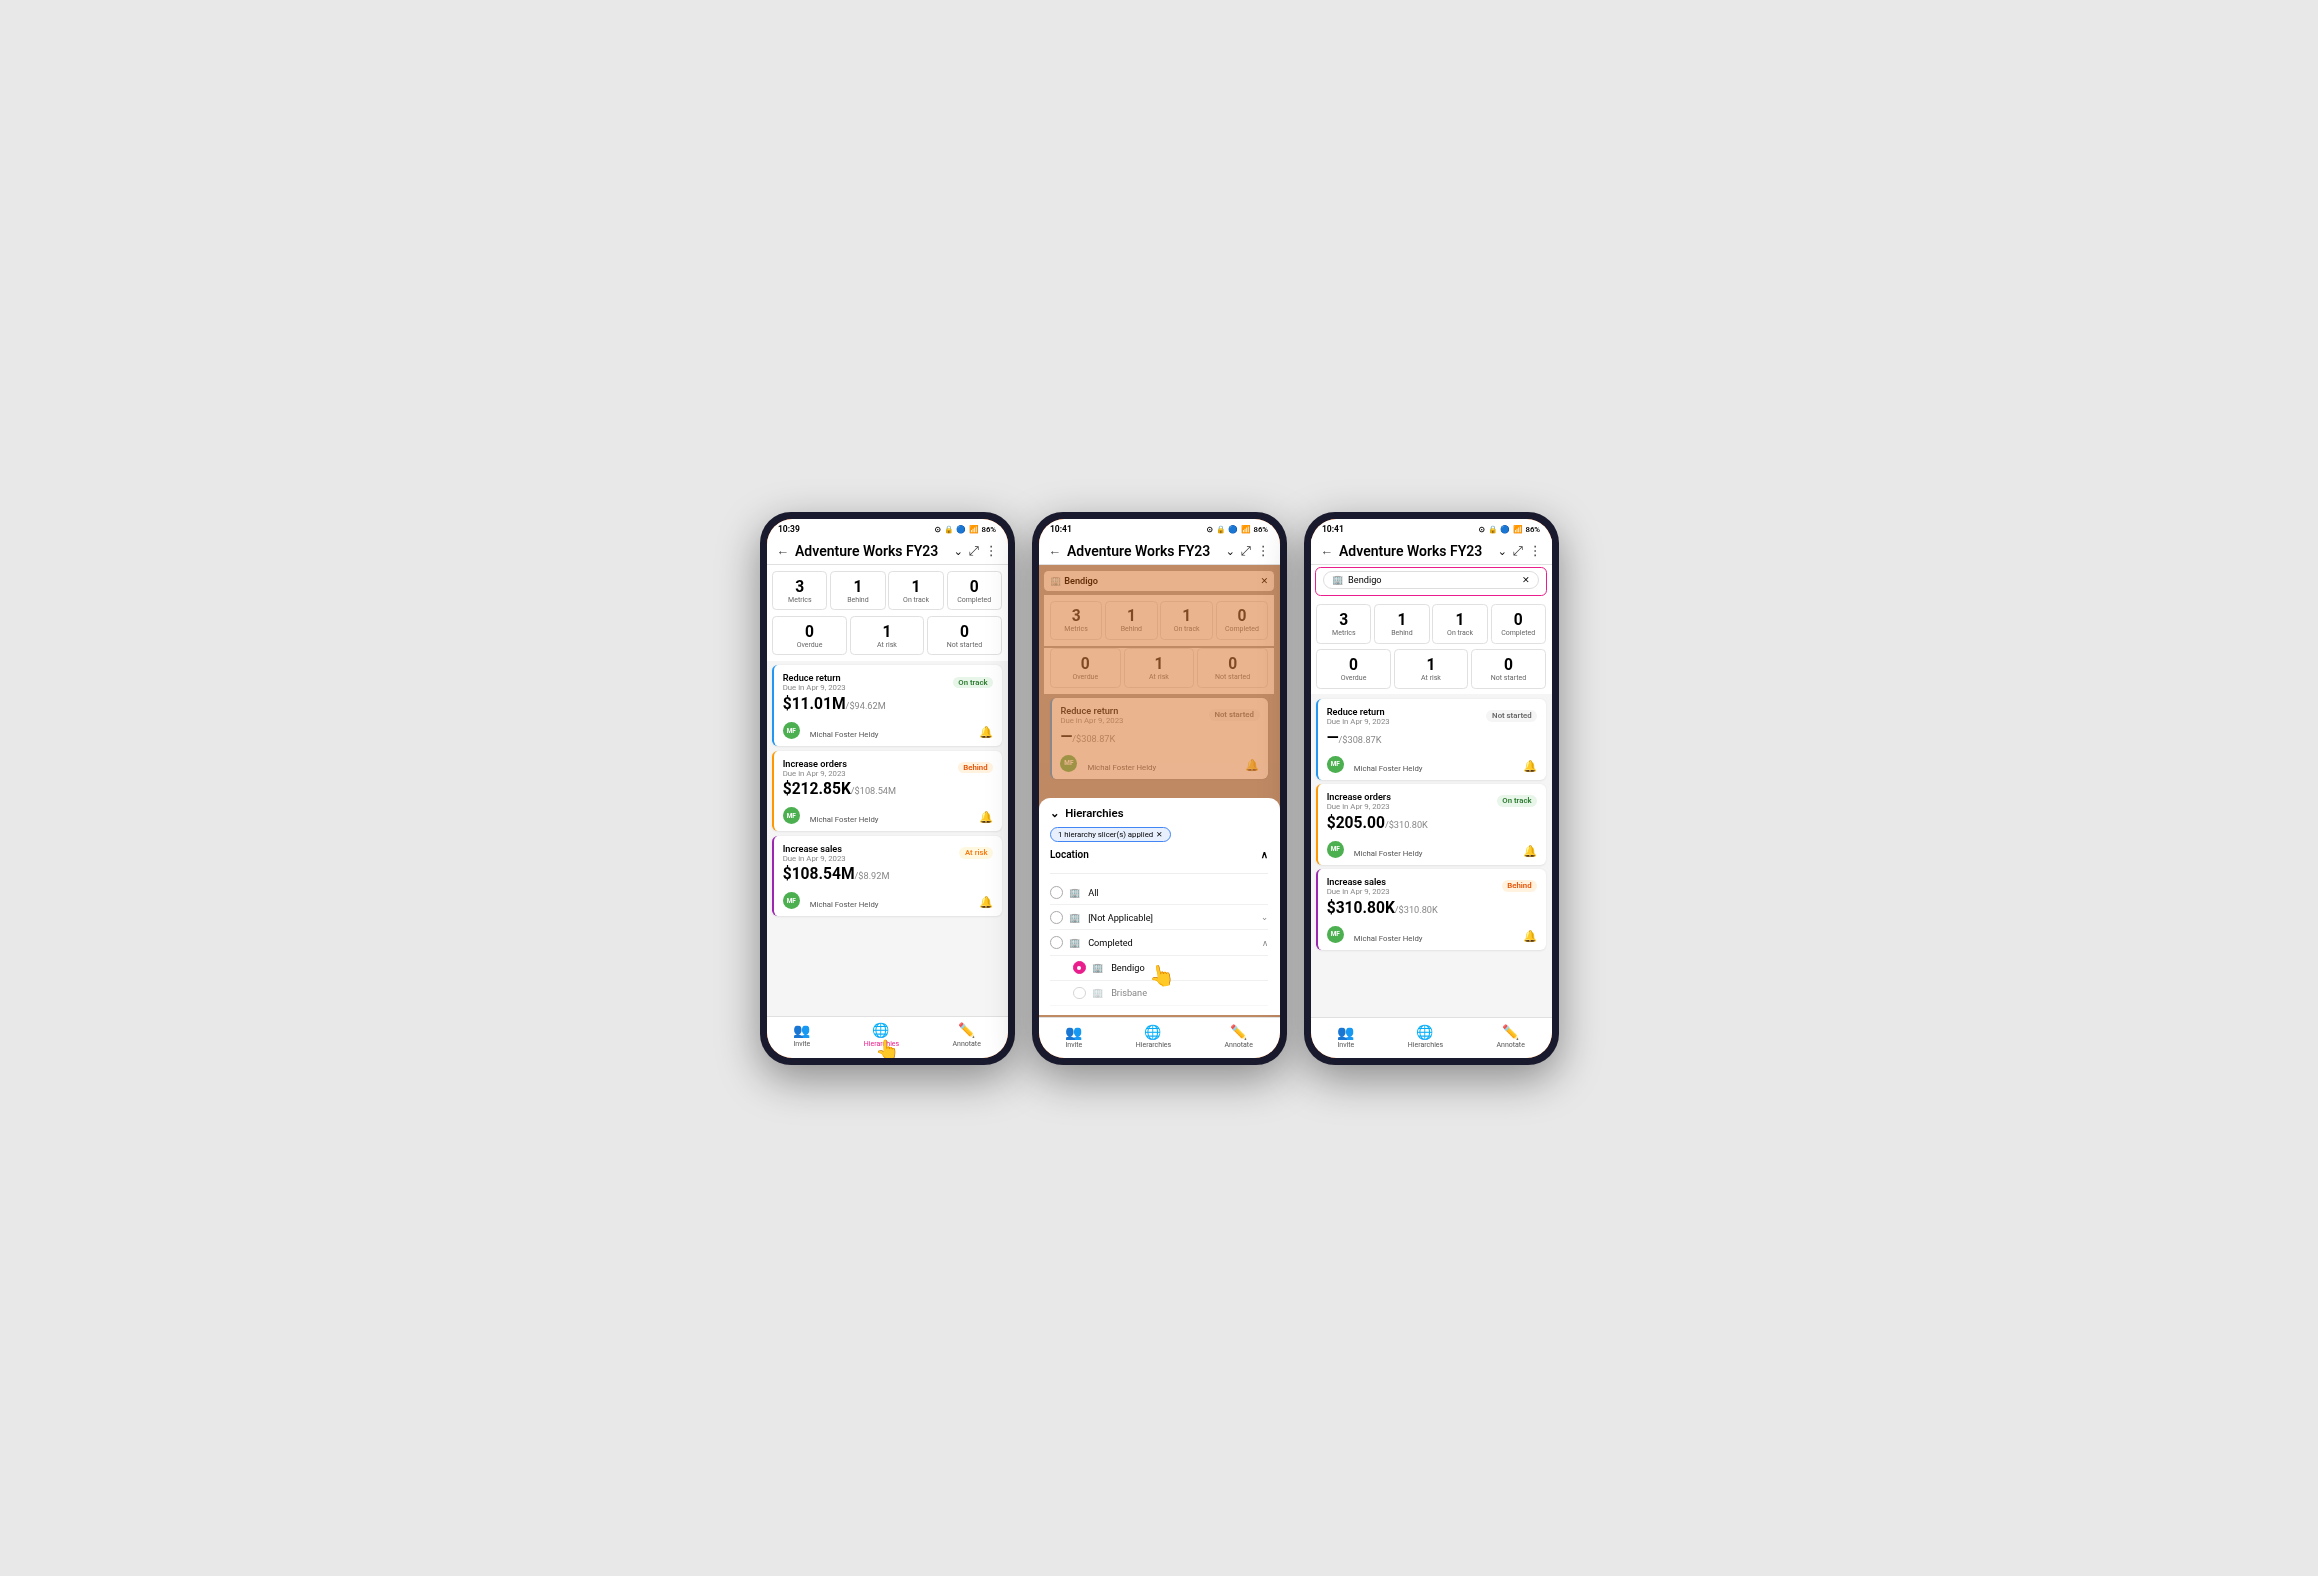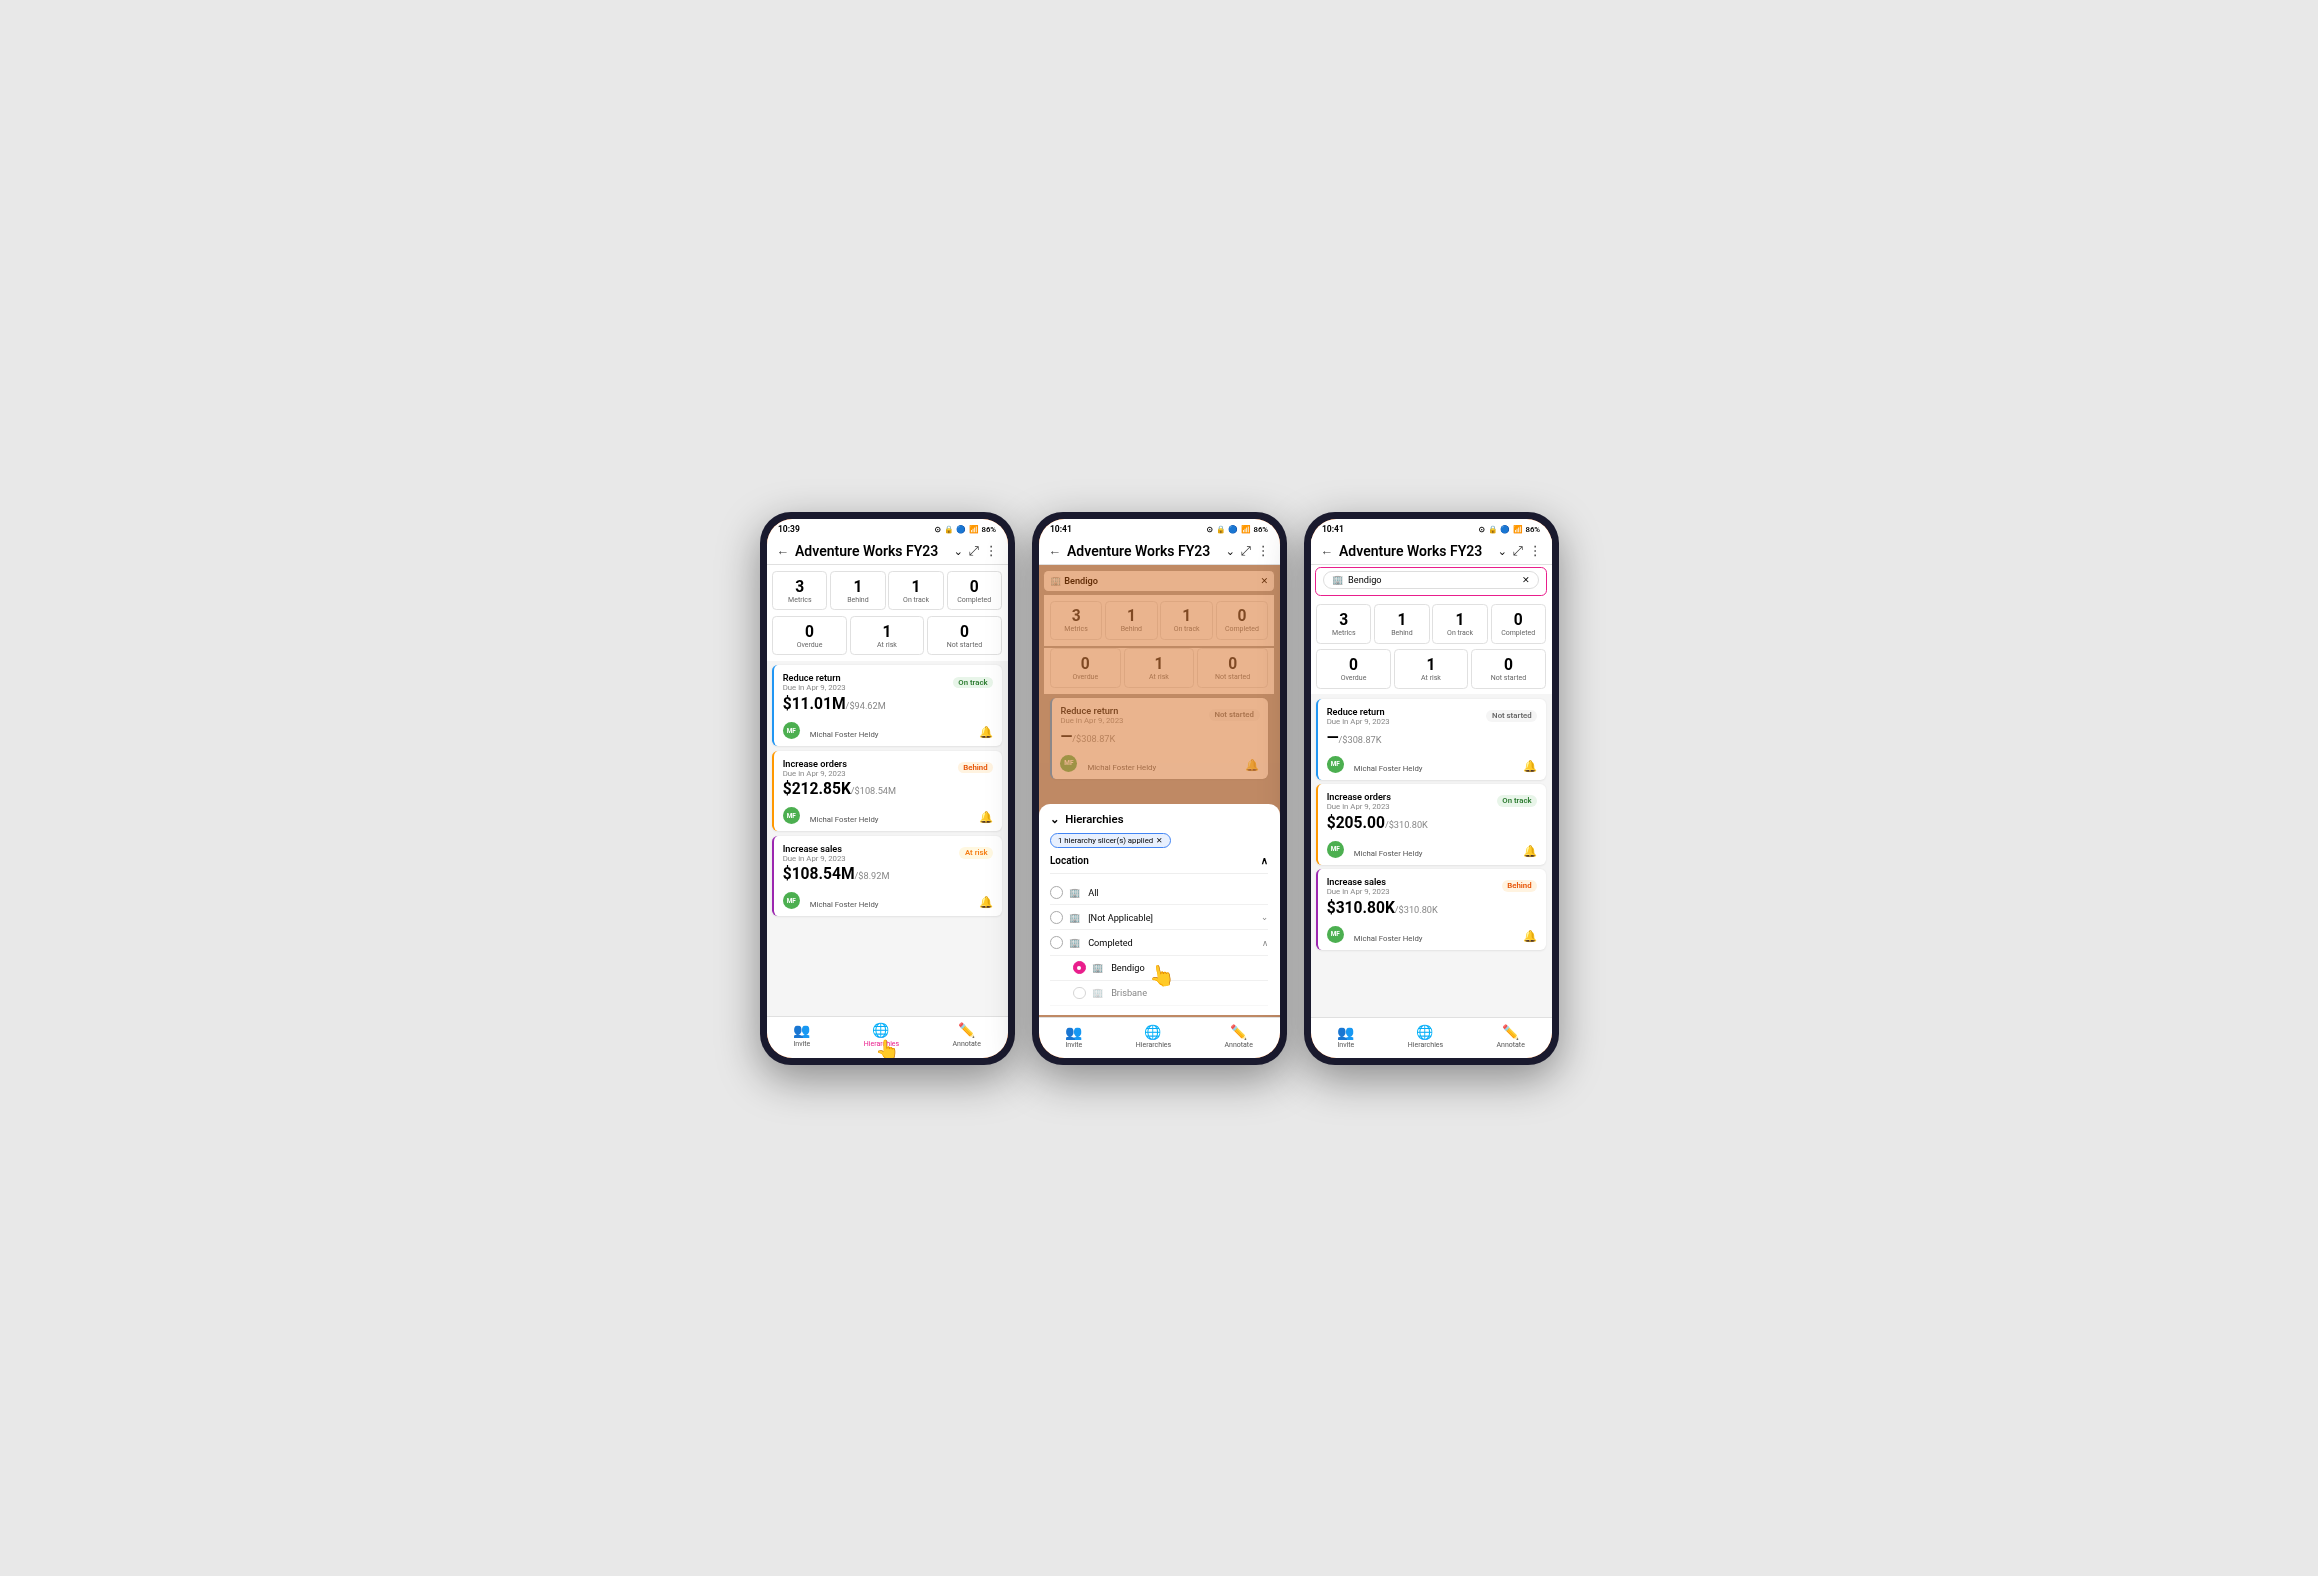--- a/index.html
+++ b/index.html
@@ -216,21 +216,21 @@
       font-weight: 600;
       margin-bottom: 7px;
     }
     .location-header {
       display: flex;
       justify-content: space-between;
       align-items: center;
       font-size: 10px;
       font-weight: 600;
       margin: 5.7px 0;
-      padding-bottom: 7px;
+      padding-bottom: 13px;
       border-bottom: 0.7px solid #eee;
     }
     .location-item {
       display: flex;
       align-items: center;
       gap: 7px;
       padding: 5.7px 0;
       border-bottom: 0.7px solid #f0f0f0;
       font-size: 9.2px;
     }

